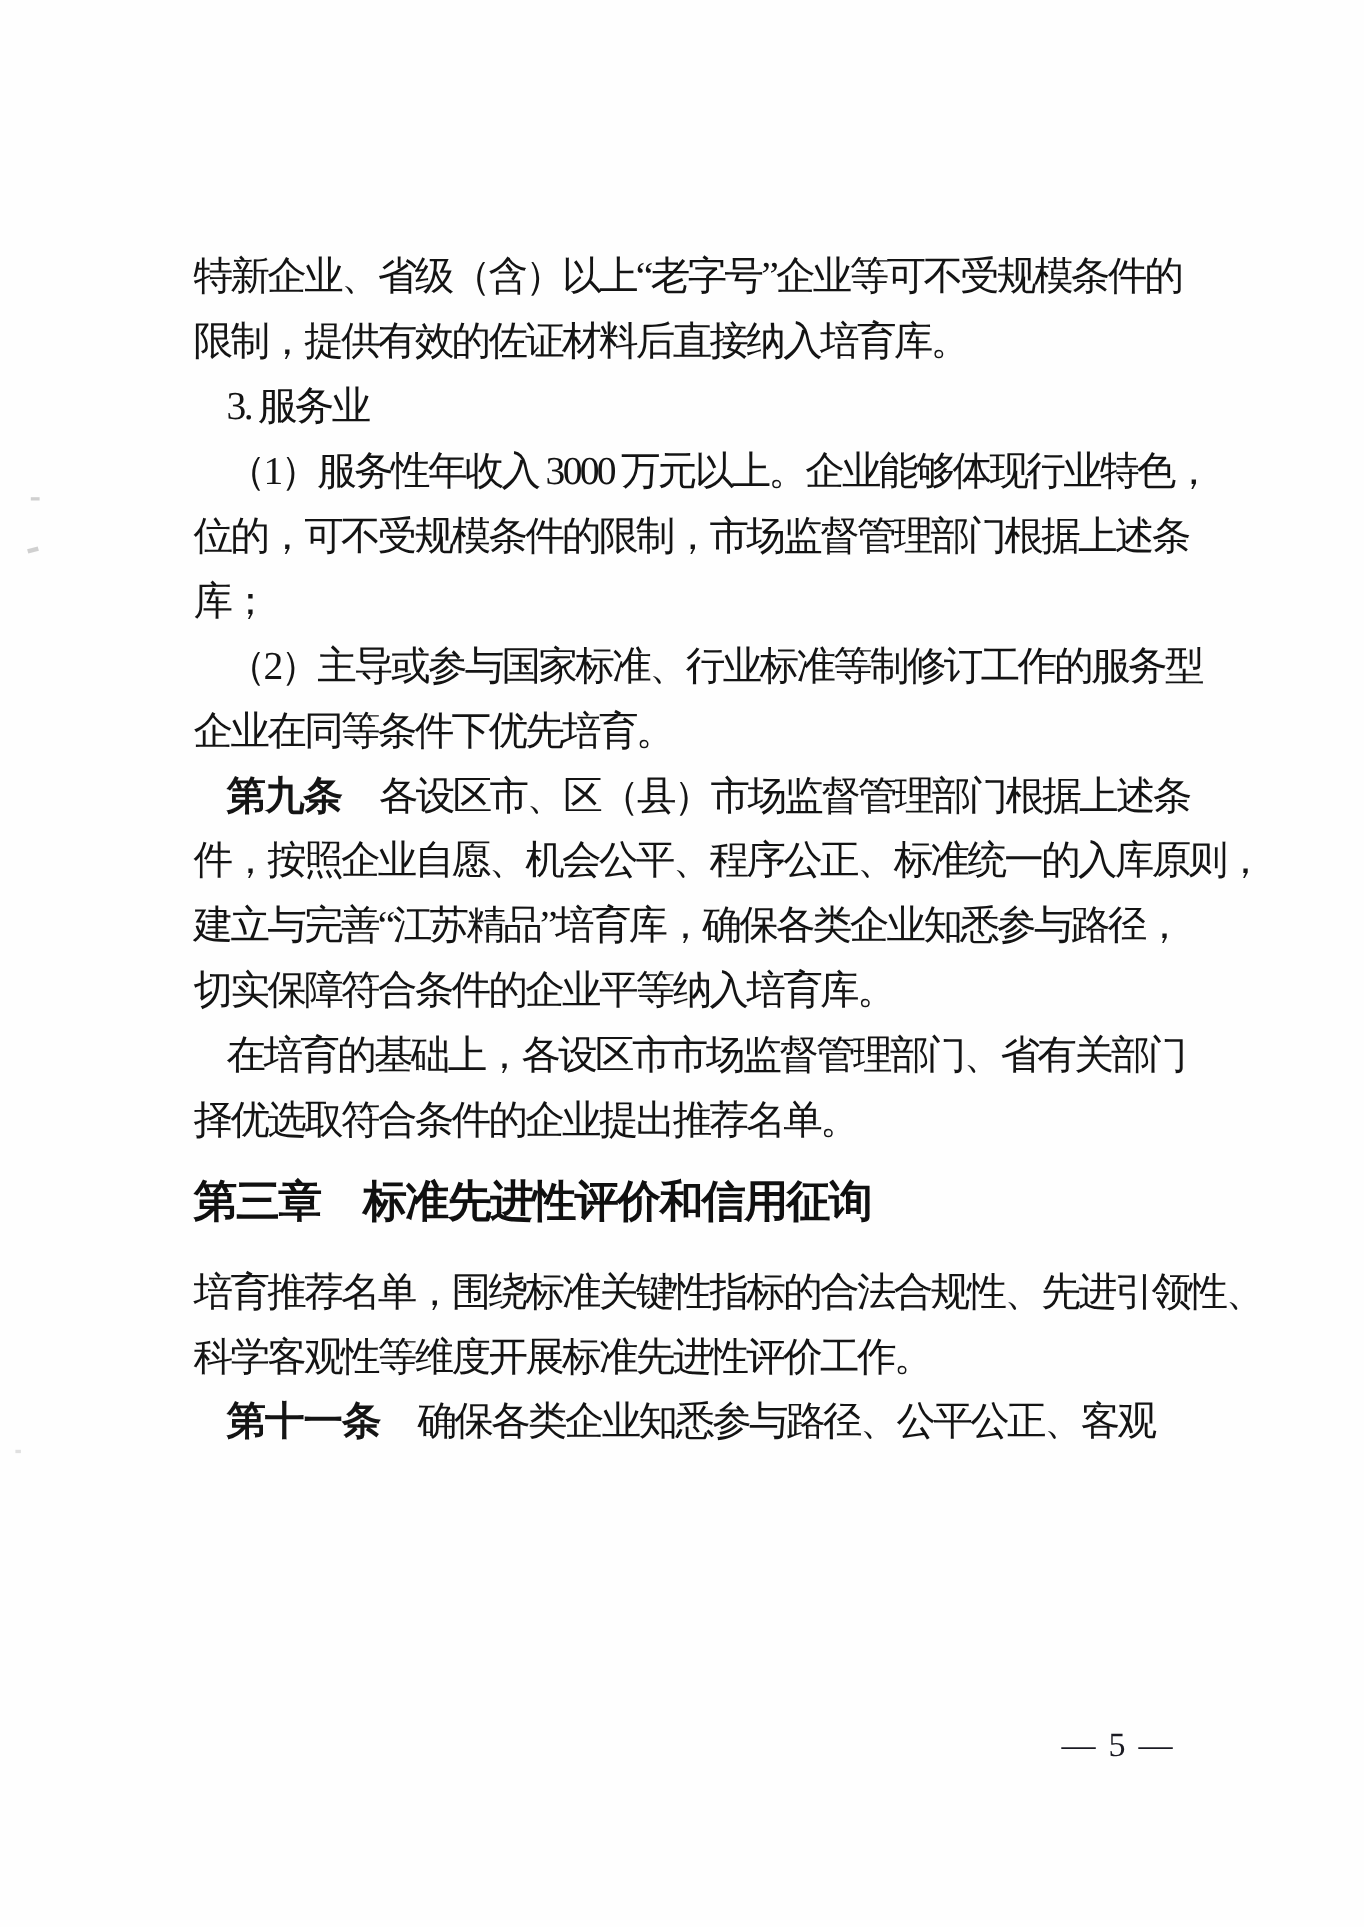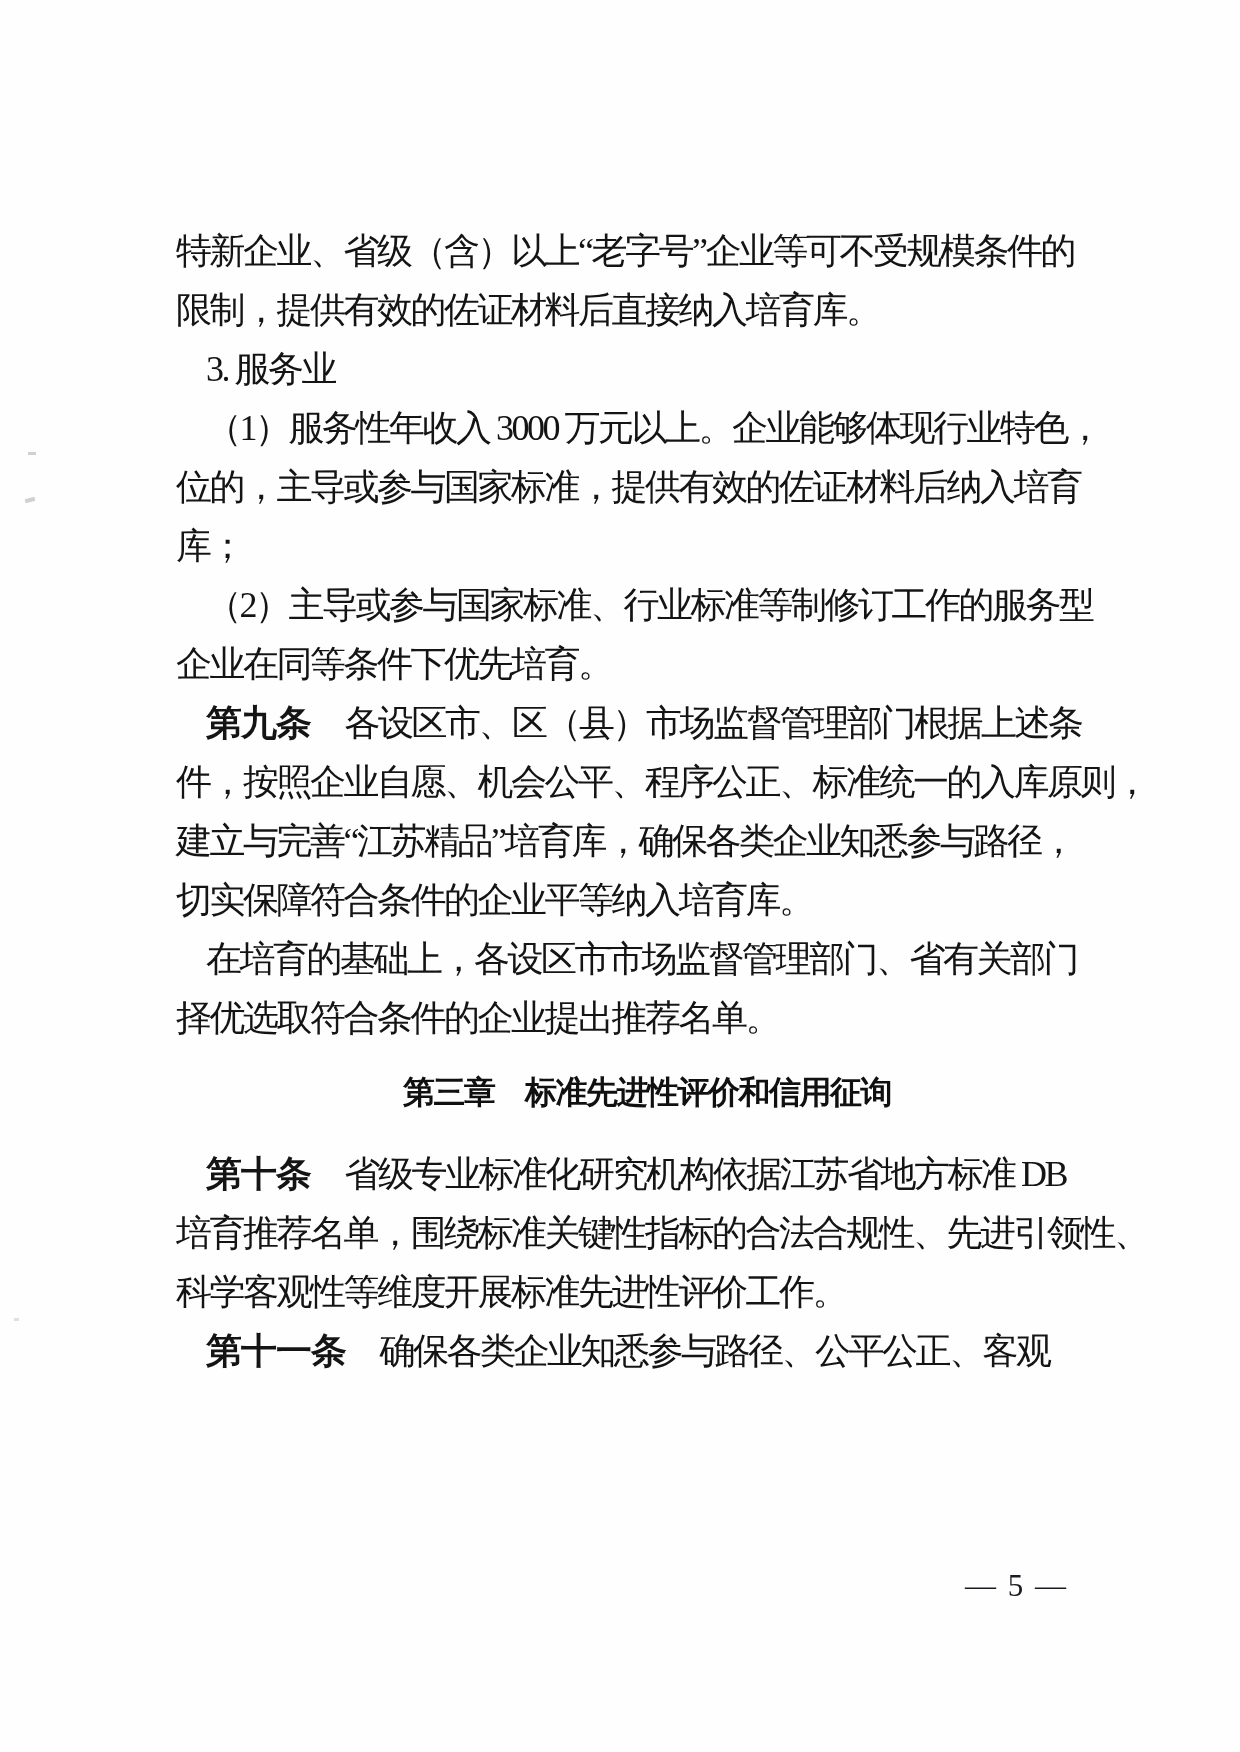--- a/index.html
+++ b/index.html
@@ -32,24 +32,24 @@
     font-weight: normal;
   }
   .indent { padding-left: 30px; }
   .art {
     font-family: Liberation Serif, serif;
     font-weight: bold;
     letter-spacing: -1px;
   }
   .chapter-heading {
     margin: 15px 0 23px 0;
-    text-align: center;
+    text-align: left;
     font-family: "Liberation Sans", "DejaVu Sans", sans-serif;
     font-weight: bold;
-    font-size: 32px;
+    font-size: 40px;
     line-height: 59px;
     letter-spacing: -1.5px;
     color: #101010;
     white-space: nowrap;
   }
   .page-number {
     position: absolute;
     top: 1568px;
     right: 172px;
     font-size: 31px;
@@ -70,35 +70,34 @@
 <body>
 
 <div class="page">
 
   <div class="body-text">
 
     <p class="line">特新企业、省级（含）以上“老字号”企业等可不受规模条件的</p>
     <p class="line">限制，提供有效的佐证材料后直接纳入培育库。</p>
     <p class="line indent">3. 服务业</p>
     <p class="line indent">（1）服务性年收入 3000 万元以上。企业能够体现行业特色，</p>
-    <p class="line">位的，主导或参与国家标准，提供有效的佐证材料后纳入培育</p>
+    <p class="line">位的，可不受规模条件的限制，市场监督管理部门根据上述条</p>
     <p class="line">库；</p>
     <p class="line indent">（2）主导或参与国家标准、行业标准等制修订工作的服务型</p>
     <p class="line">企业在同等条件下优先培育。</p>
 
     <p class="line indent"><span class="art">第九条</span><span>　各设区市、区（县）市场监督管理部门根据上述条</span></p>
     <p class="line">件，按照企业自愿、机会公平、程序公正、标准统一的入库原则，</p>
     <p class="line">建立与完善“江苏精品”培育库，确保各类企业知悉参与路径，</p>
     <p class="line">切实保障符合条件的企业平等纳入培育库。</p>
     <p class="line indent">在培育的基础上，各设区市市场监督管理部门、省有关部门</p>
     <p class="line">择优选取符合条件的企业提出推荐名单。</p>
 
     <h2 class="chapter-heading">第三章　标准先进性评价和信用征询</h2>
 
-    <p class="line indent"><span class="art">第十条</span><span>　省级专业标准化研究机构依据江苏省地方标准 DB</span></p>
     <p class="line">培育推荐名单，围绕标准关键性指标的合法合规性、先进引领性、</p>
     <p class="line">科学客观性等维度开展标准先进性评价工作。</p>
     <p class="line indent"><span class="art">第十一条</span><span>　确保各类企业知悉参与路径、公平公正、客观</span></p>
 
   </div>
 
   <div class="page-number">— 5 —</div>
 
   <div class="speck speck-1"></div>
   <div class="speck speck-2"></div>

